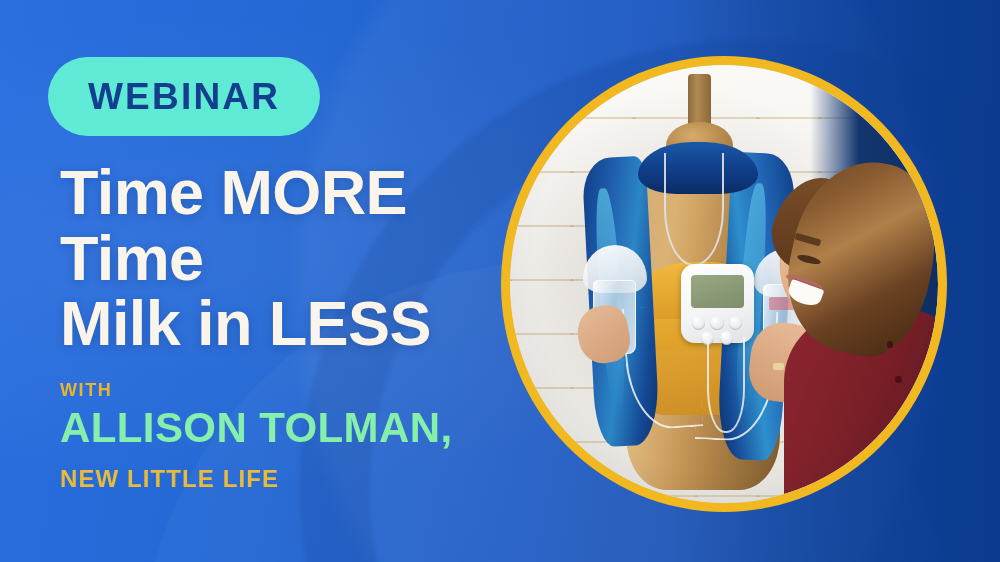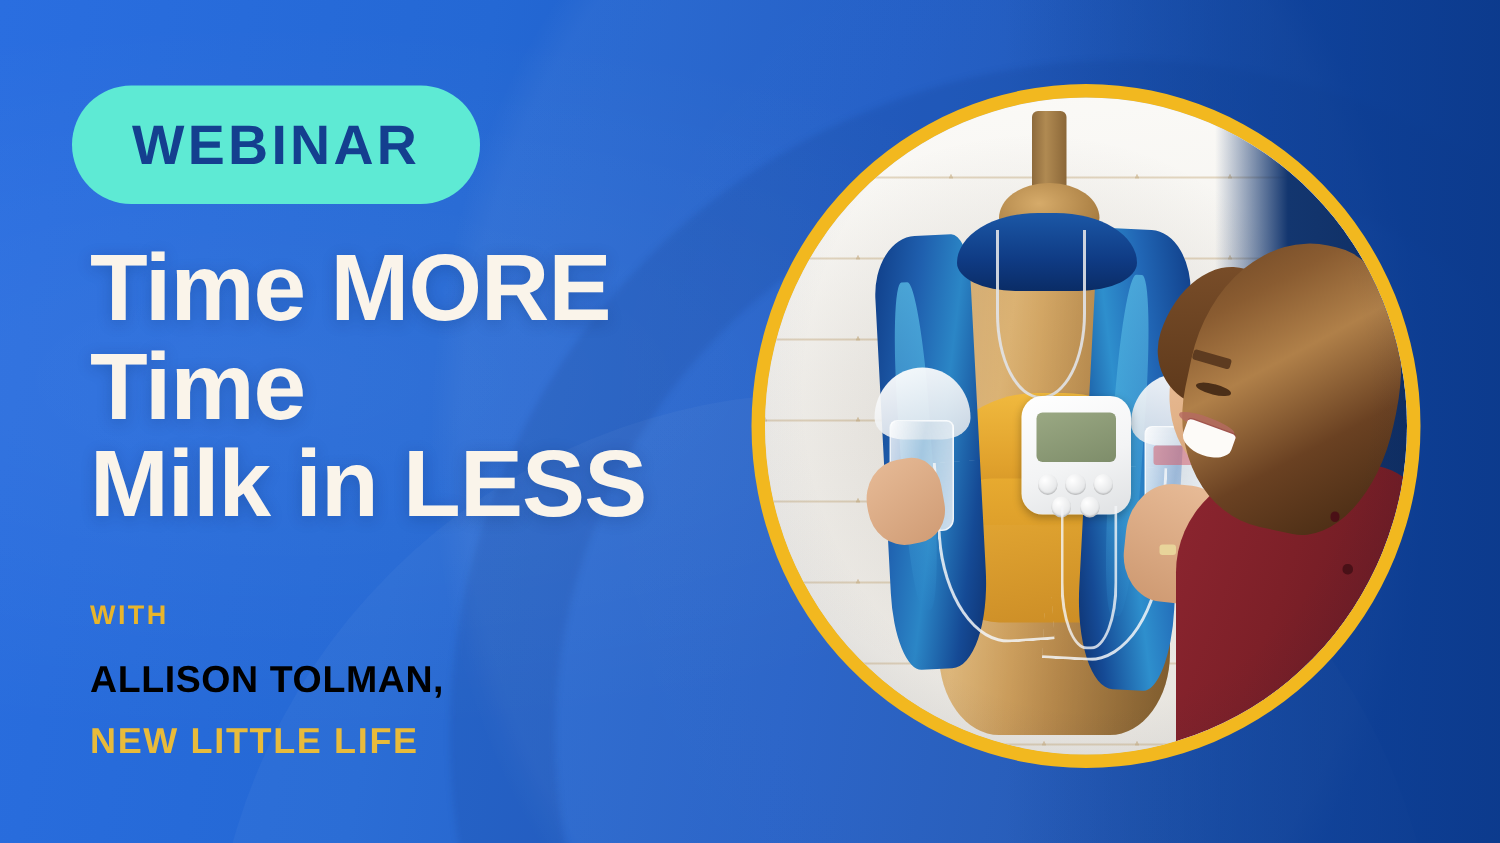--- a/index.html
+++ b/index.html
@@ -70,33 +70,33 @@
   .headline{
     position:absolute;left:12px;top:160px;width:460px;
     color:#faf4ea;
     font-size:63px;font-weight:bold;
     line-height:1.04;
     letter-spacing:-.6px;
     text-shadow:0 2px 10px rgba(5,30,80,.22);
   }
   .headline-line{display:block;white-space:nowrap;}
 
-  .credit{position:absolute;left:12px;top:400px;width:460px;}
+  .credit{position:absolute;left:12px;top:380px;width:460px;}
   .credit-with{
     color:#e8b52c;
     font-size:18px;font-weight:600;
     letter-spacing:1.6px;
     line-height:1.2;
   }
   .credit-name{
-    color:#000000;
-    font-size:25px;font-weight:bold;
+    color:#86efac;
+    font-size:42px;font-weight:bold;
     letter-spacing:.4px;
     line-height:1.16;
-    margin-top:17px;
+    margin-top:2px;
     white-space:nowrap;
   }
   .credit-org{
     color:#e8bb3b;
     font-size:24px;font-weight:600;
     letter-spacing:1.1px;
     line-height:1.2;
     margin-top:13px;
     white-space:nowrap;
   }

